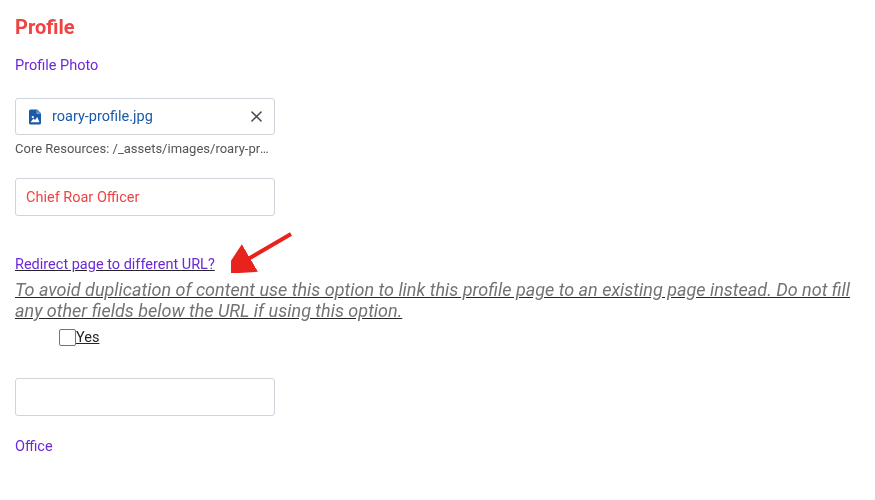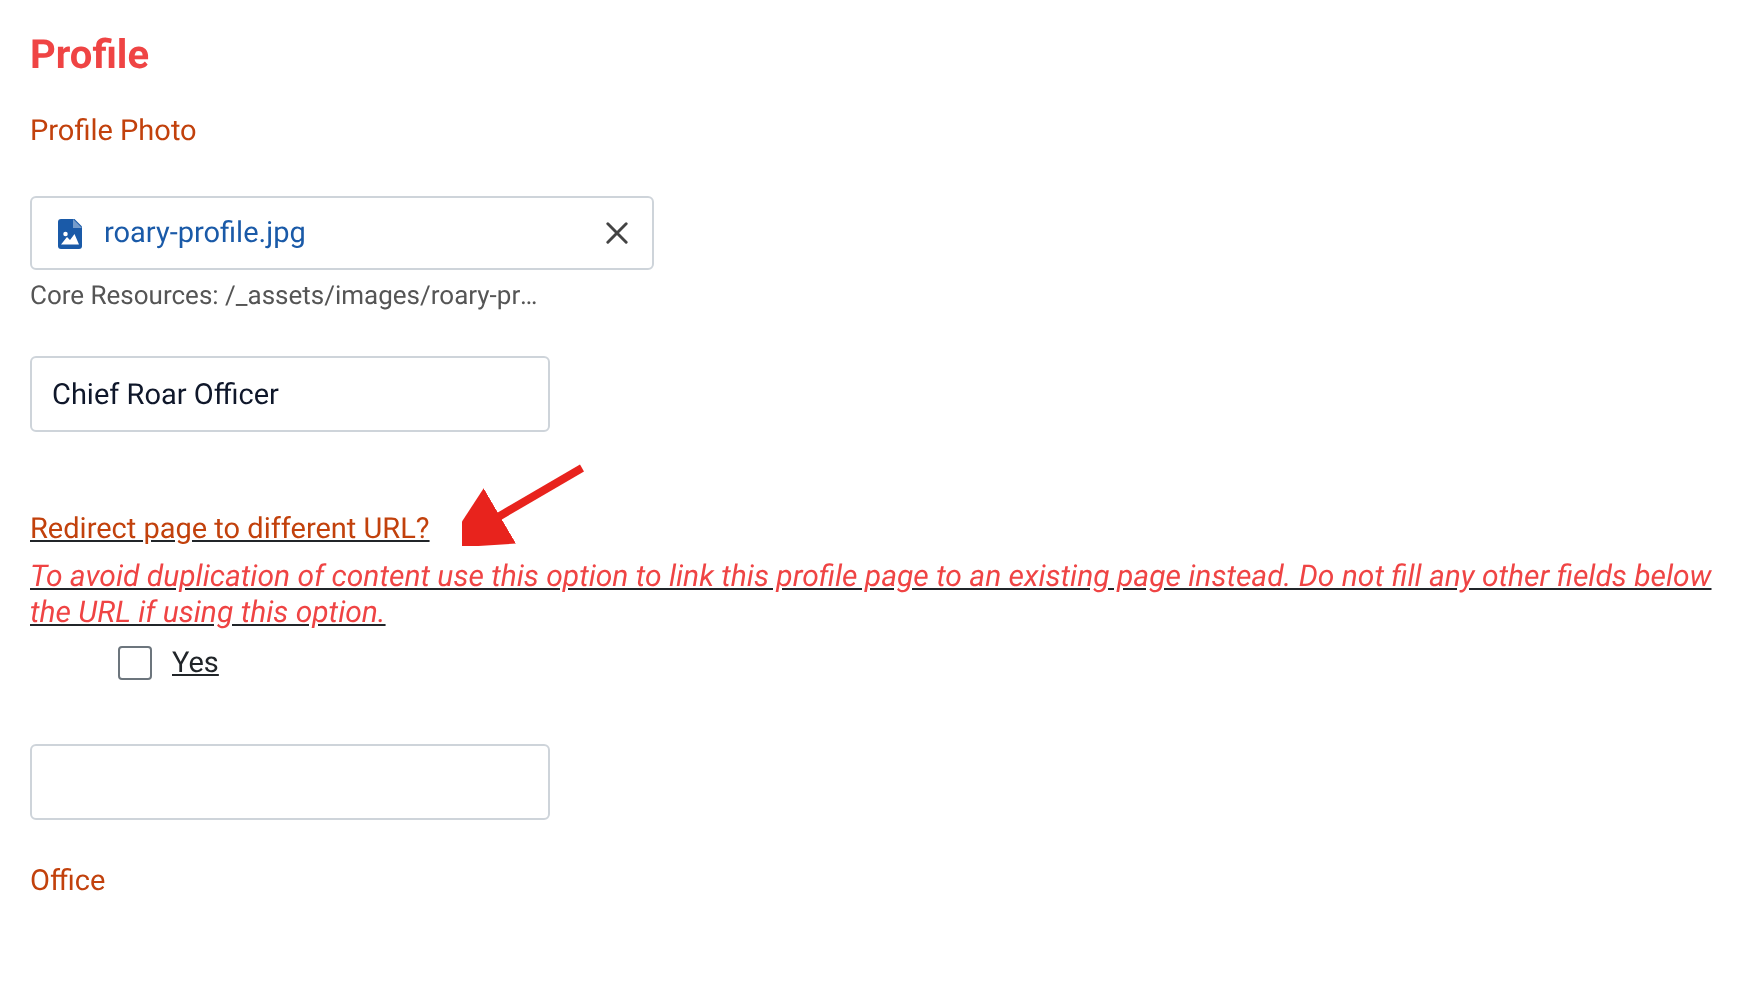--- a/index.html
+++ b/index.html
@@ -18,30 +18,30 @@
       font-size: 20px;
       font-weight: 700;
       color: #ef4444;
       margin-bottom: 18px;
     }
     .field-group {
       margin-bottom: 22px;
     }
     .field-label {
       font-size: 14.5px;
-      color: #c2410c;
+      color: #6d28d9;
       margin-bottom: 6px;
       display: block;
     }
     .file-chip {
       display: flex;
       align-items: center;
       border: 1px solid #ced4da;
       border-radius: 3px;
-      width: 312px;
+      width: 260px;
       height: 37px;
       padding: 0 10px;
       justify-content: space-between;
       margin-top: 24px;
     }
     .file-chip-left {
       display: flex;
       align-items: center;
       gap: 8px;
       overflow: hidden;
@@ -77,38 +77,37 @@
       overflow: hidden;
       text-overflow: ellipsis;
     }
     .text-input {
       border: 1px solid #ced4da;
       border-radius: 3px;
       width: 260px;
       height: 38px;
       padding: 0 10px;
       font-size: 14.5px;
-      color: #0f172a;
+      color: #ef4444;
       font-family: inherit;
     }
     .redirect-section {
       margin-top: 40px;
       position: relative;
       text-decoration: underline;
     }
     .helper-italic {
       font-style: italic;
-      font-size: 15px;
-      color: #ef4444;
+      font-size: 18px;
+      color: #737373;
       margin-top: 6px;
     }
     .checkbox-row {
       display: flex;
       align-items: center;
-      gap: 10px;
       margin-top: 8px;
       padding-left: 44px;
     }
     .checkbox-box {
       width: 17px;
       height: 17px;
       border: 1.5px solid #6c757d;
       border-radius: 2px;
       background: #fff;
       cursor: pointer;

